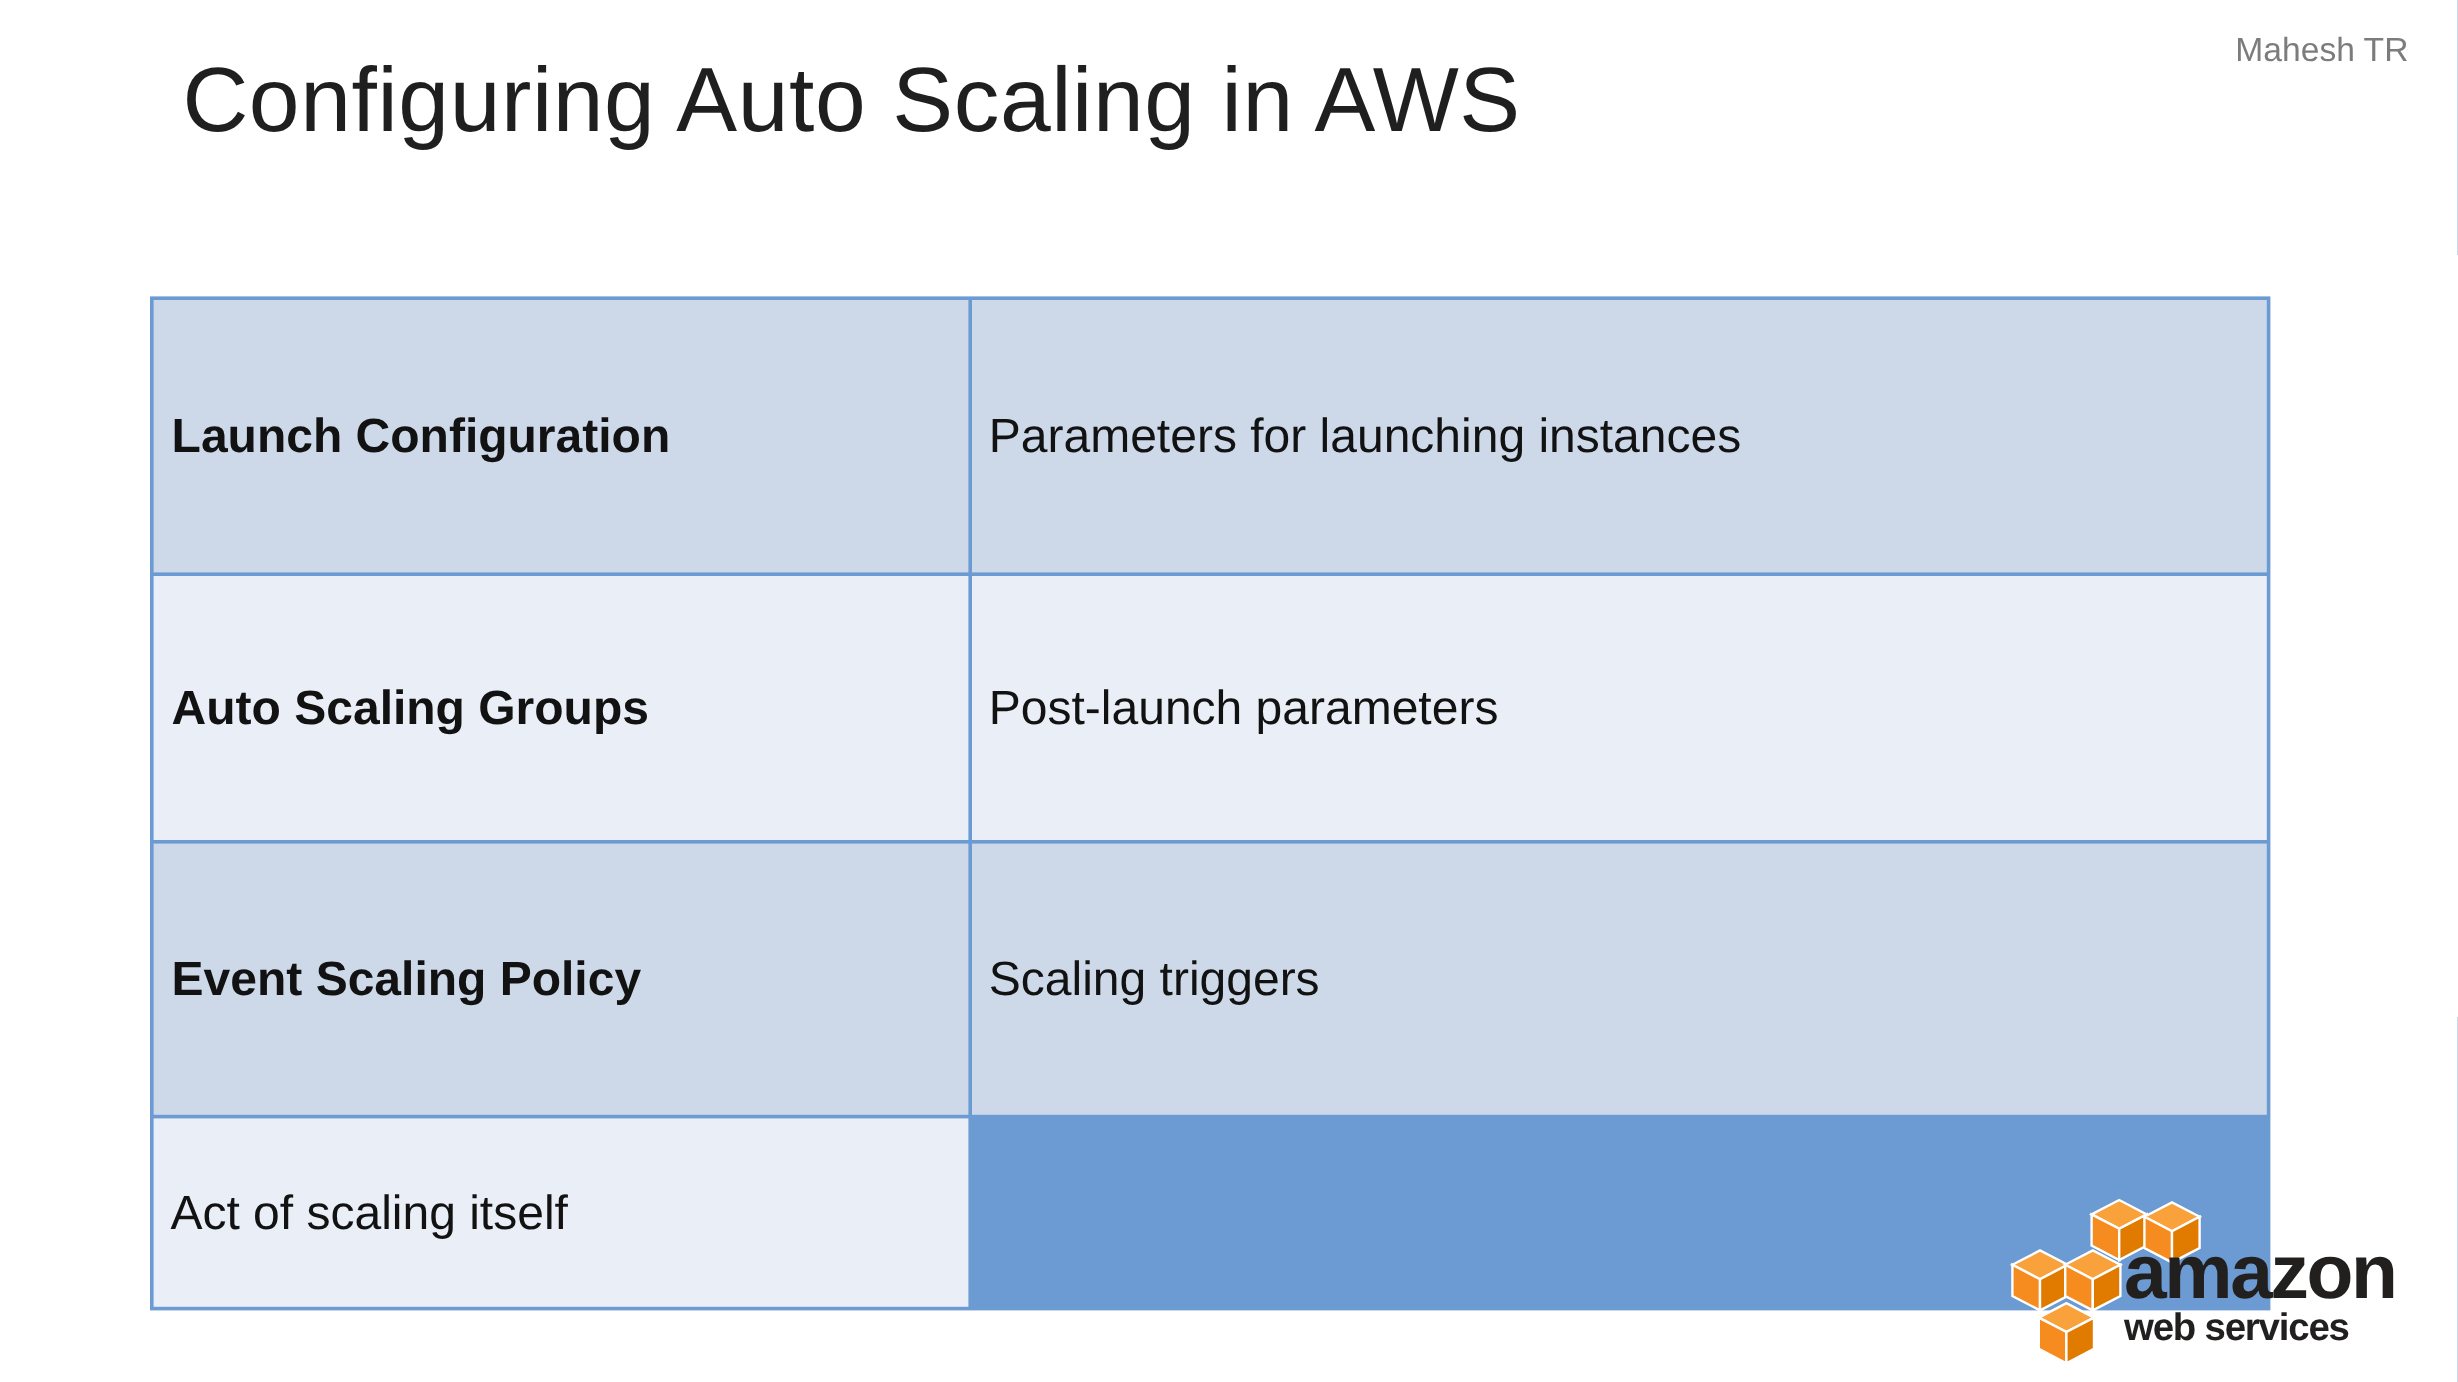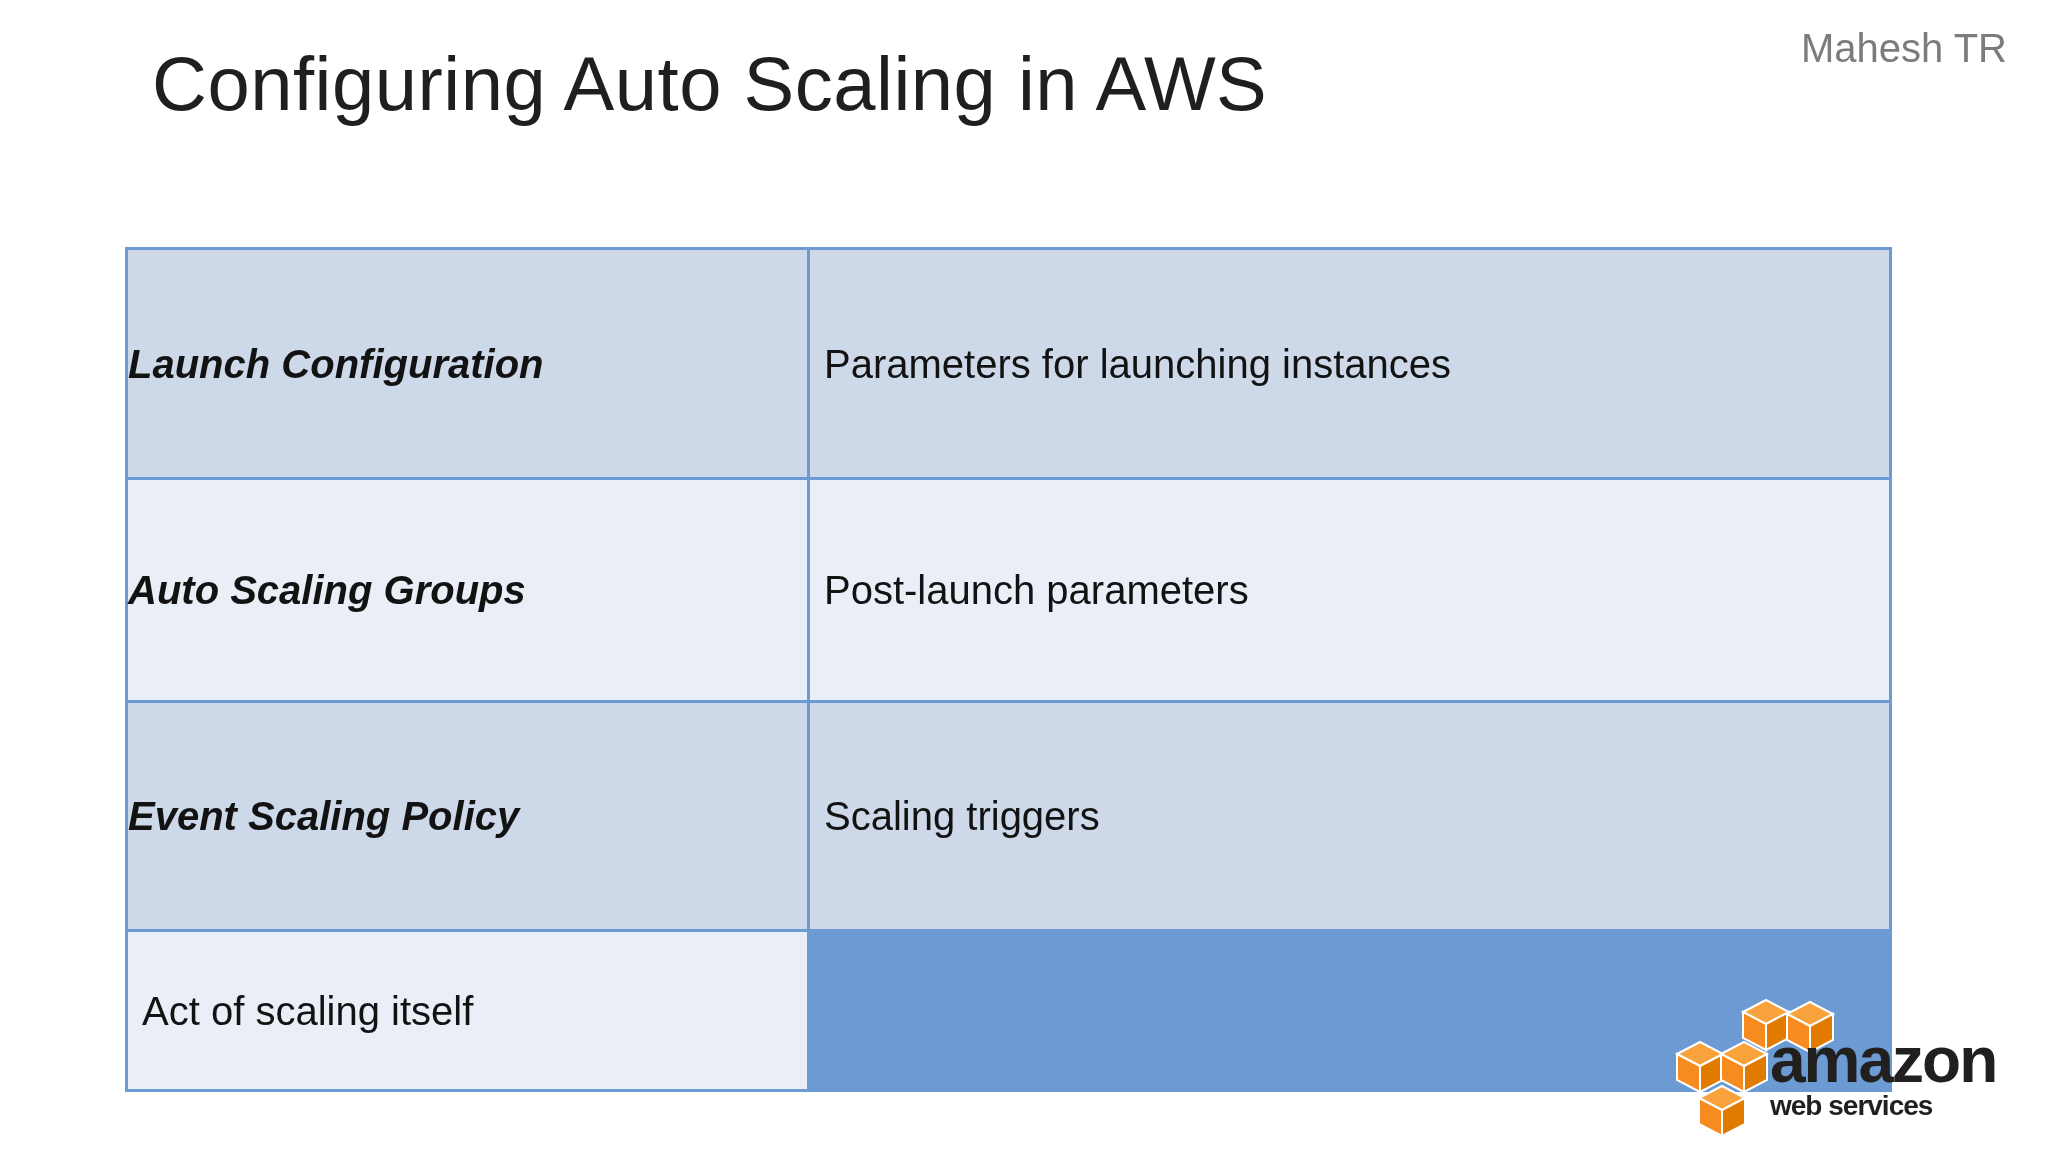--- a/index.html
+++ b/index.html
@@ -24,21 +24,21 @@
     font-size: 76px;
     font-weight: 400;
     letter-spacing: 0.5px;
     color: var(--title-color, #1f1f1f);
     white-space: nowrap;
   }
   .author {
     position: absolute;
     top: 26px;
     right: 41px;
-    font-size: 40px;
+    font-size: 28px;
     color: var(--author-color, #7c7c7c);
     white-space: nowrap;
   }
 
   
   .as-table {
     position: absolute;
     left: 125px;
     top: 247px;
     width: 1767px;
@@ -54,22 +54,22 @@
   .cell {
     display: flex;
     align-items: center;
     box-sizing: border-box;
     font-size: 40px;
     line-height: 1.2;
     color: var(--text-color, #111);
   }
   .cell.term {
     font-weight: bold;
+    padding-left: 15px;
     padding-right: 20px;
-    font-style: italic;
   }
   .cell.def {
     padding-left: 14px;
     padding-right: 4px;
   }
   .row-dark  { background: var(--row-dark, #cdd9e9); }
   .row-light { background: var(--row-light, #e9eef7); text-align: right; }
 
   
   .aws-logo {
@@ -93,21 +93,21 @@
     white-space: nowrap;
   }
   .aws-text .amazon {
     font-size: 64px;
     font-weight: bold;
     letter-spacing: -2px;
     line-height: 56px;
     display: block;
   }
   .aws-text .webservices {
-    font-size: 28px;
+    font-size: 32px;
     font-weight: bold;
     letter-spacing: -1px;
     line-height: 40px;
     display: block;
     margin-top: -2px;
   }
 </style>
 </head>
 <body>
 

